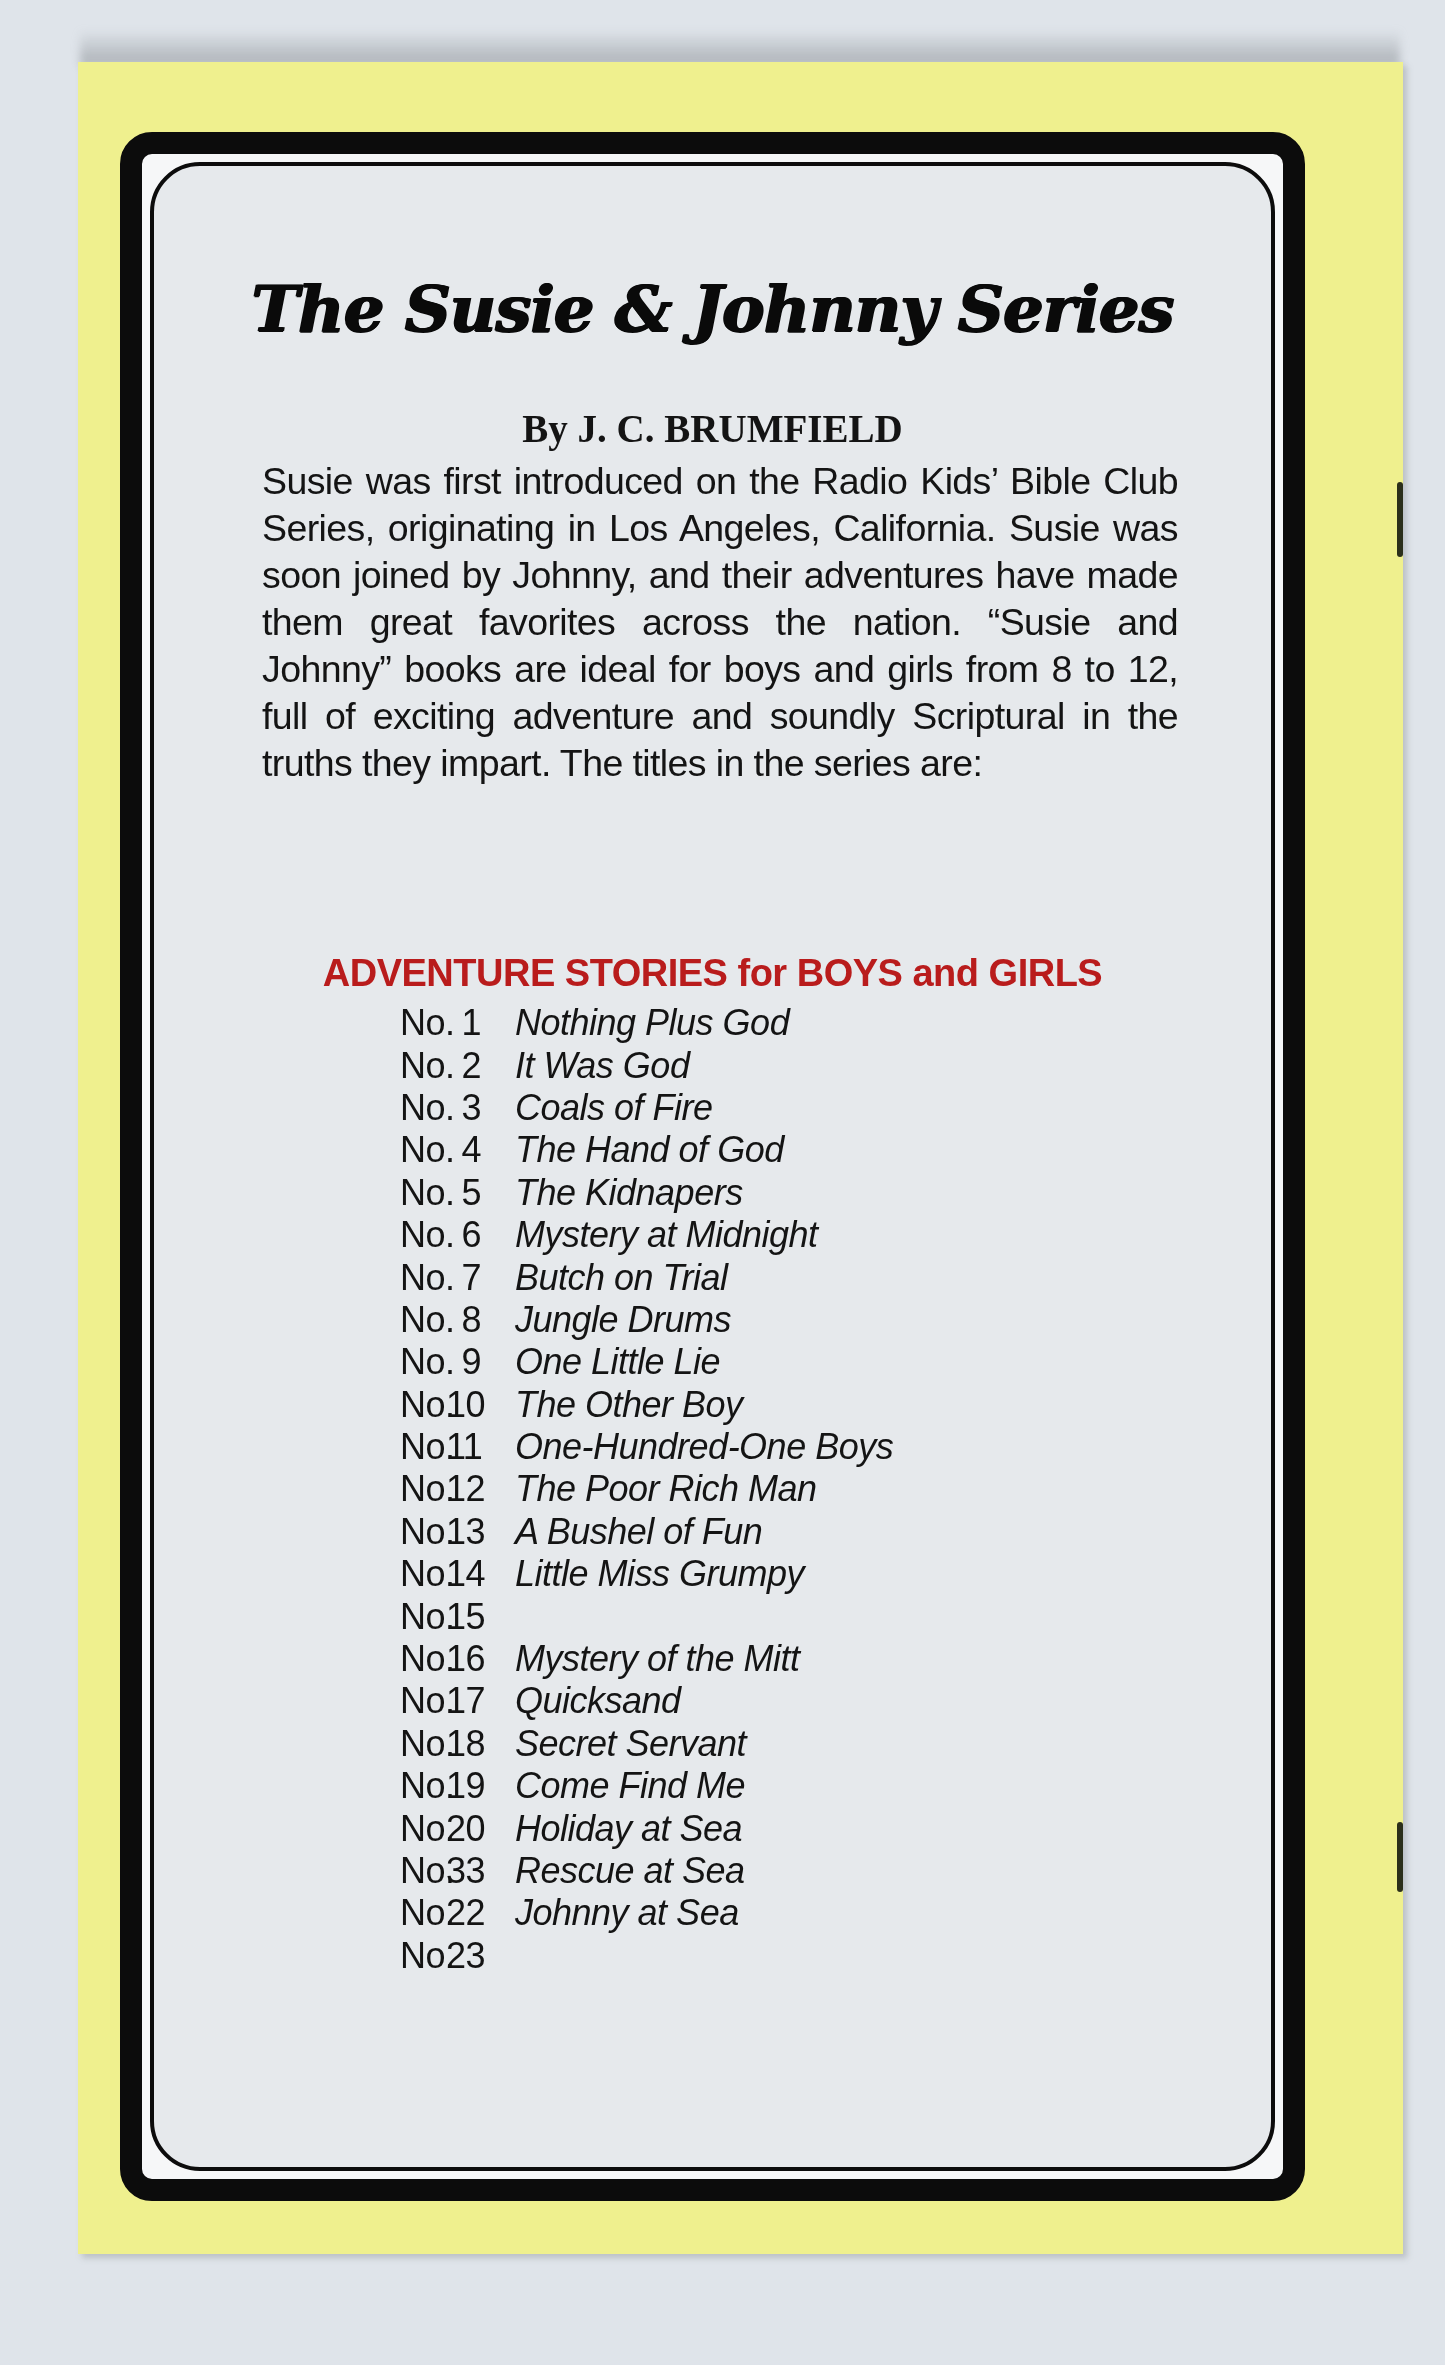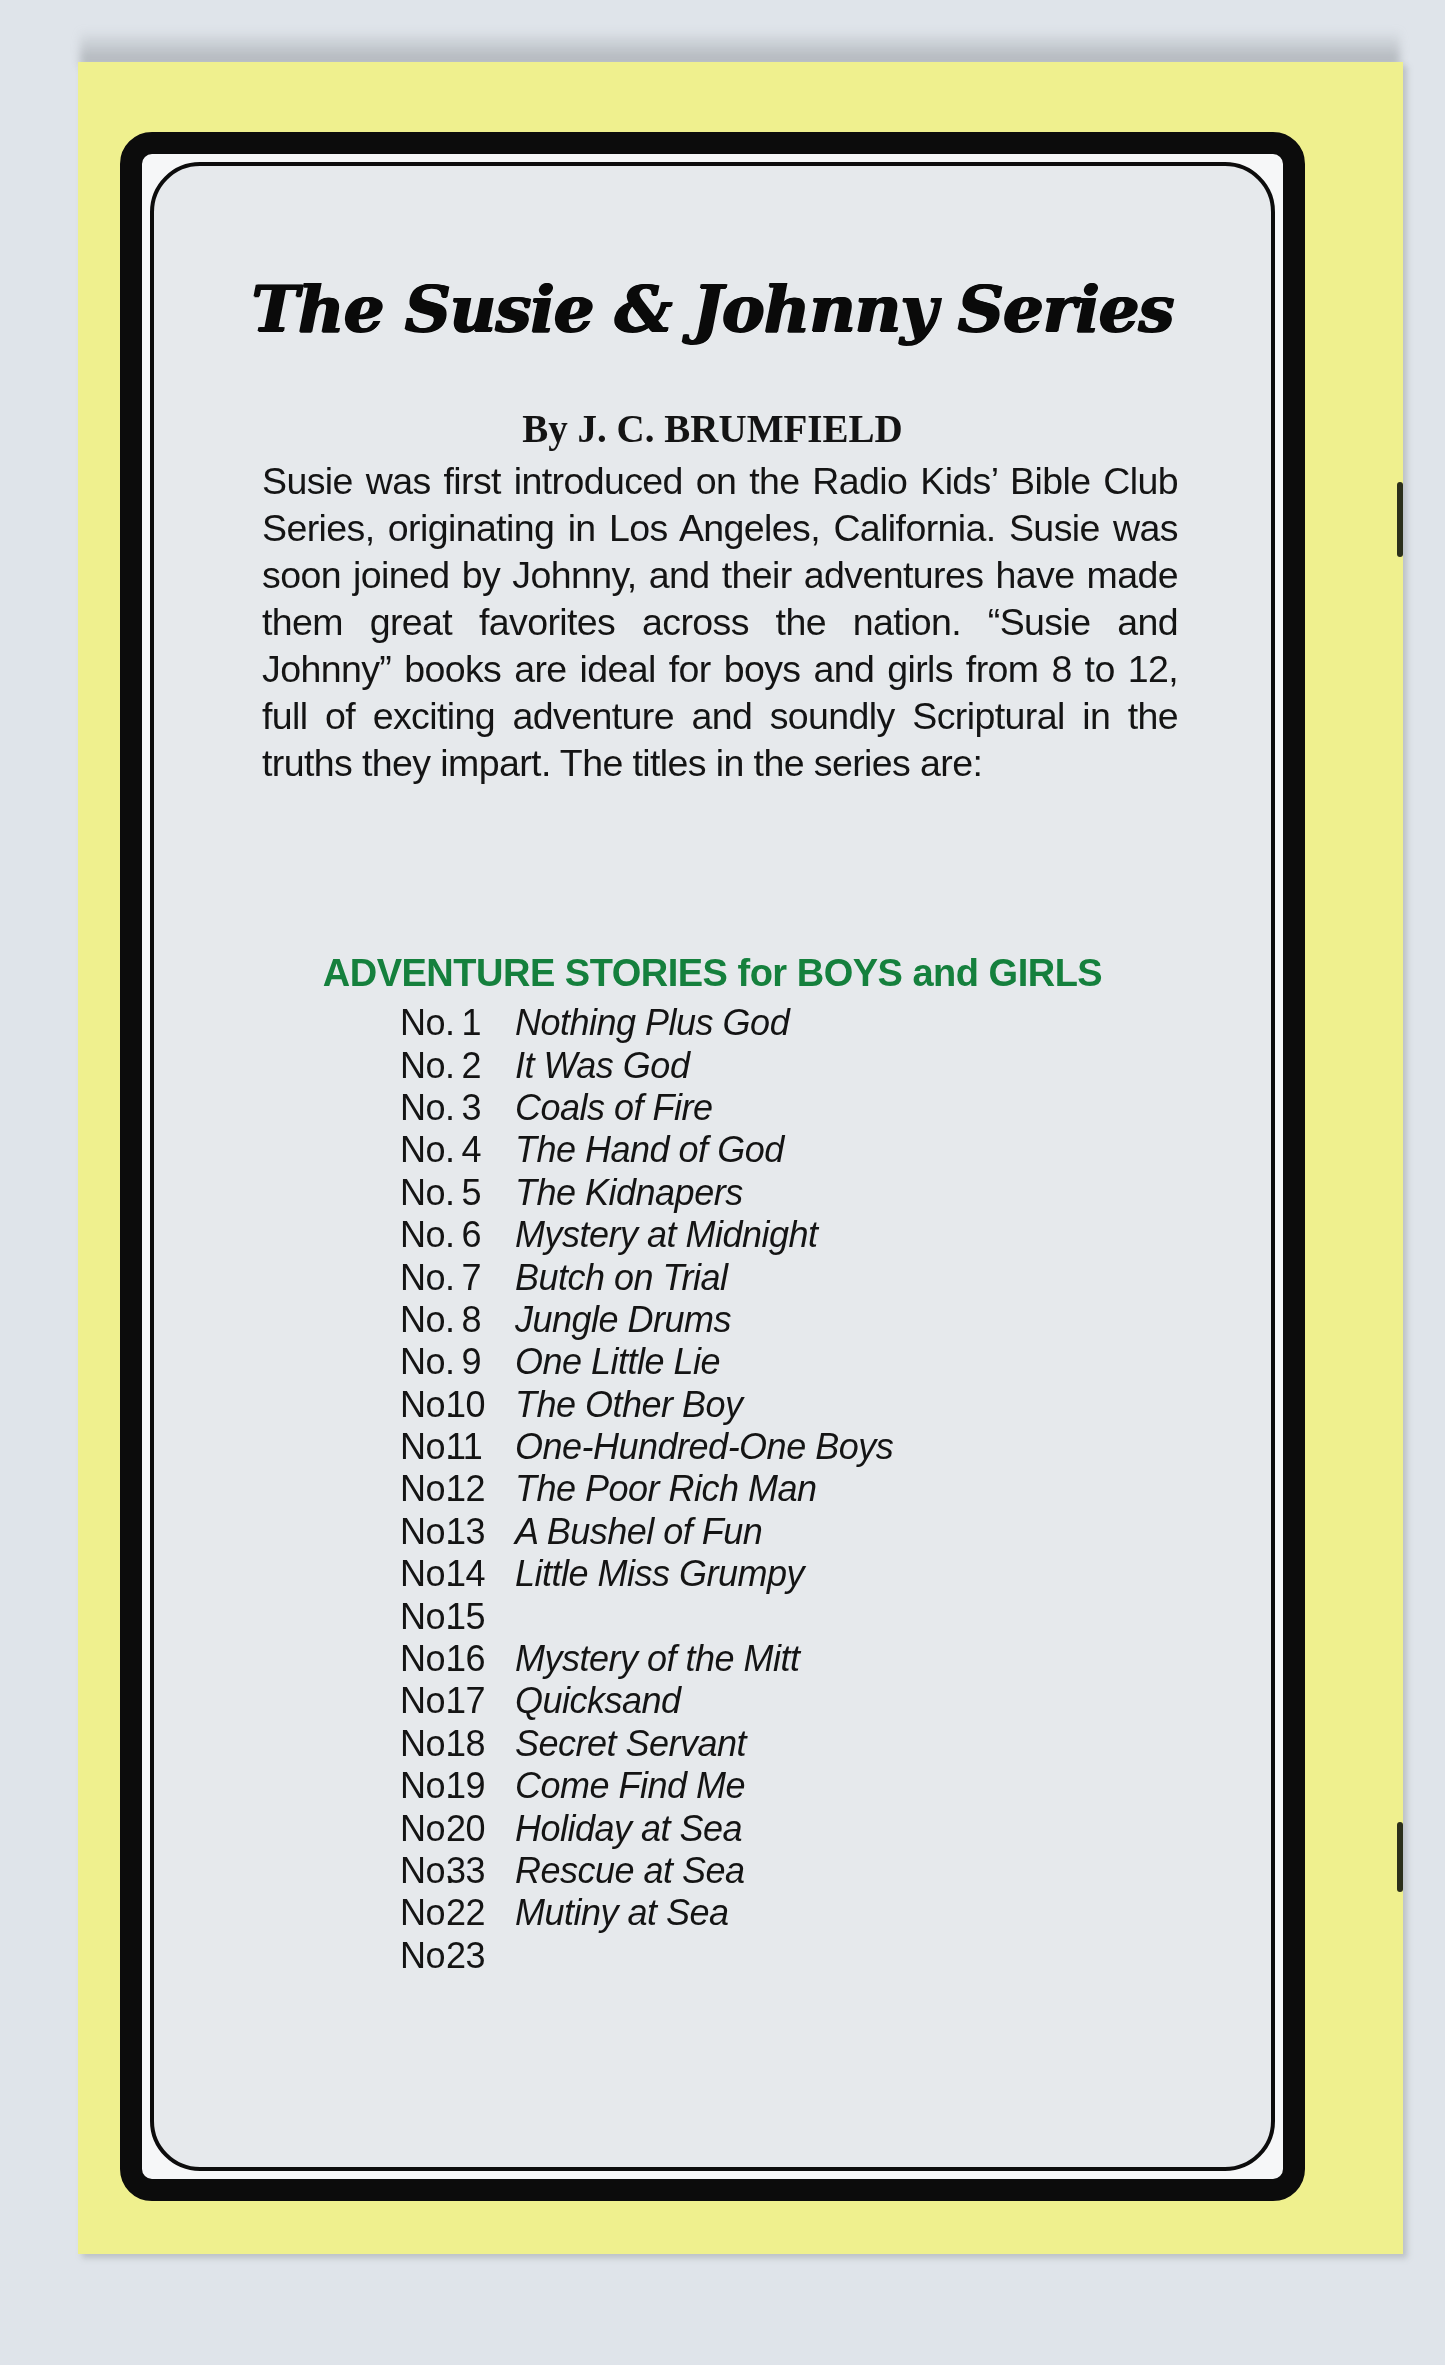--- a/index.html
+++ b/index.html
@@ -106,21 +106,21 @@
     }
     .section-heading {
       position: absolute;
       left: 0;
       right: 0;
       top: 786px;
       text-align: center;
       font-weight: bold;
       font-size: 38px;
       letter-spacing: -0.5px;
-      color: #15803d;
+      color: #b91c1c;
     }
     .title-list {
       position: absolute;
       left: 246px;
       top: 836px;
       list-style: none;
       margin: 0;
       padding: 0;
     }
     .title-row {
@@ -262,21 +262,21 @@
               <span class="title-name">Holiday at Sea</span>
             </li>
             <li class="title-row">
               <span class="title-no">No.</span>
               <span class="title-num">33</span>
               <span class="title-name">Rescue at Sea</span>
             </li>
             <li class="title-row">
               <span class="title-no">No.</span>
               <span class="title-num">22</span>
-              <span class="title-name">Mutiny at Sea</span>
+              <span class="title-name">Johnny at Sea</span>
             </li>
             <li class="title-row">
               <span class="title-no">No.</span>
               <span class="title-num">23</span>
             </li>
           </ul>
       </div>
     </div>
   </div>
 </div>

